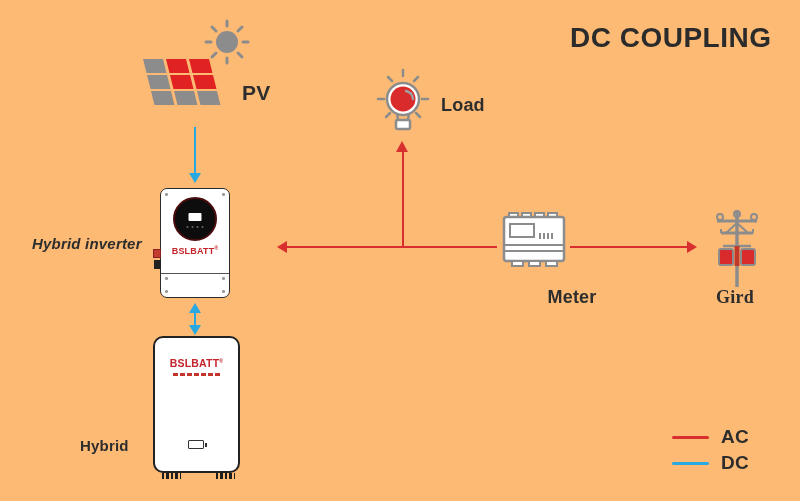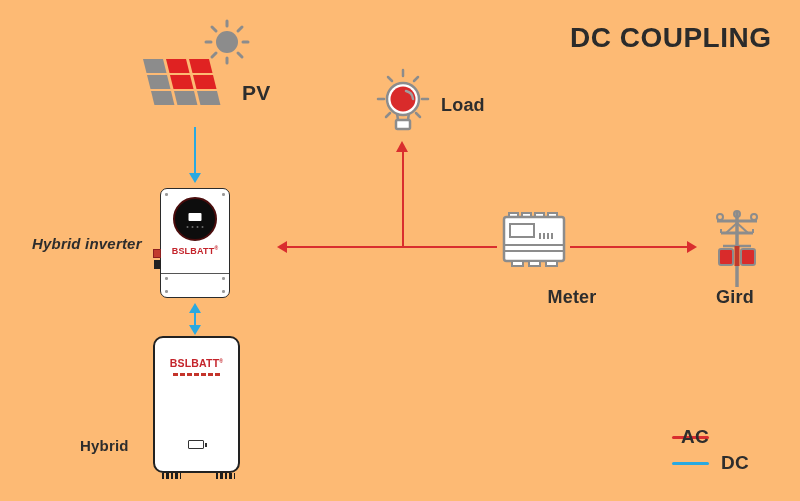--- a/index.html
+++ b/index.html
@@ -200,20 +200,20 @@
       <line x1="26" y1="18" x2="15" y2="28"></line>
       <line x1="26" y1="18" x2="37" y2="28"></line>
     </g>
     <line x1="6" y1="16" x2="46" y2="16" stroke="#8c8c8c" stroke-width="3"></line>
     <line x1="10" y1="28" x2="42" y2="28" stroke="#8c8c8c" stroke-width="3"></line>
     <line x1="12" y1="41" x2="40" y2="41" stroke="#8c8c8c" stroke-width="2.5"></line>
     <rect x="23.5" y="41" width="5" height="20" fill="#c0392b"></rect>
     <rect x="8" y="44" width="14" height="16" rx="2" fill="#d92b2b" stroke="#8c8c8c" stroke-width="2"></rect>
     <rect x="30" y="44" width="14" height="16" rx="2" fill="#d92b2b" stroke="#8c8c8c" stroke-width="2"></rect>
   </svg>
-  <div class="lbl" style="left:709px; top:287px; width:52px; text-align:center; font-size:18px;">Gird</div>
+  <div class="lbl" style="left:709px; top:287px; width:52px; text-align:center; font-size:18px;font-family:Liberation Serif, serif;">Gird</div>
 
   <div class="legend-line red" style="left:672px; top:436px;"></div>
-  <div class="lbl" style="left:681px; top:426px; font-size:19px;">AC</div>
+  <div class="lbl" style="left:721px; top:426px; font-size:19px;">AC</div>
   <div class="legend-line blue" style="left:672px; top:462px;"></div>
   <div class="lbl" style="left:721px; top:452px; font-size:19px;">DC</div>
 
 </div>
 
 </body></html>

